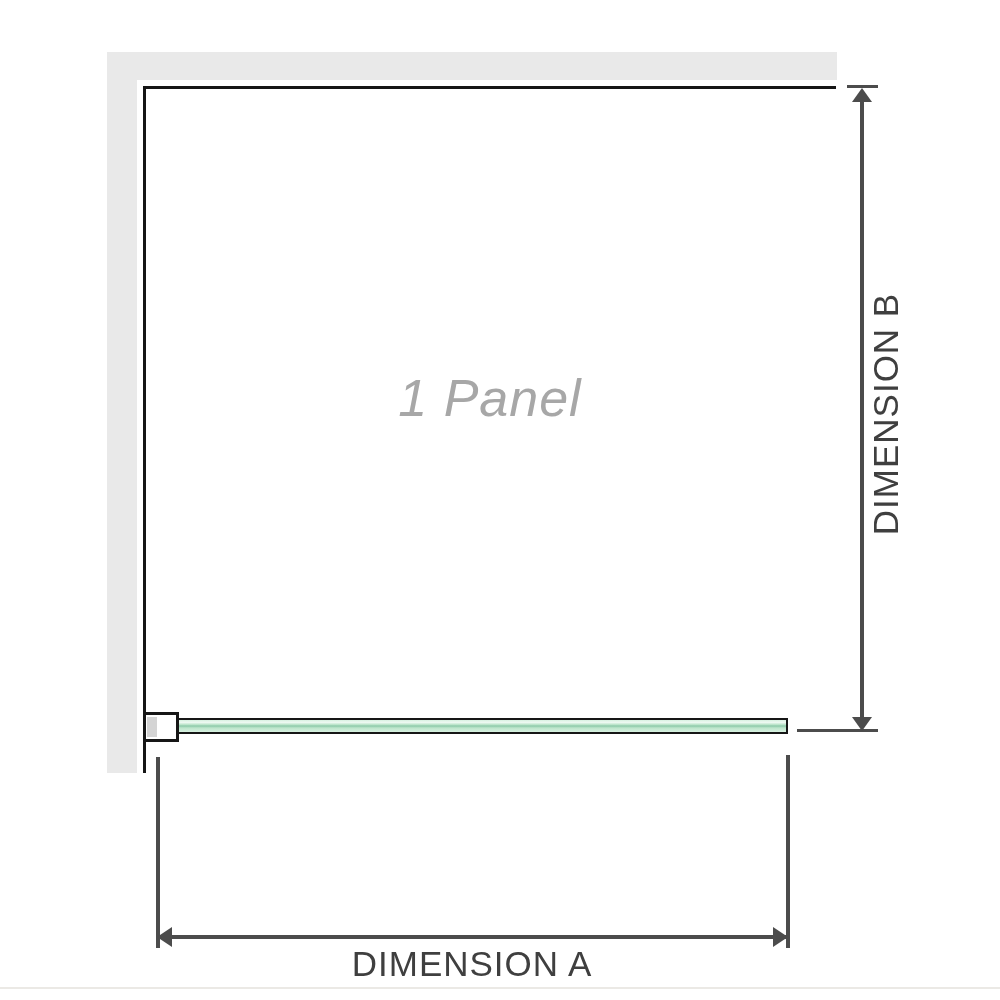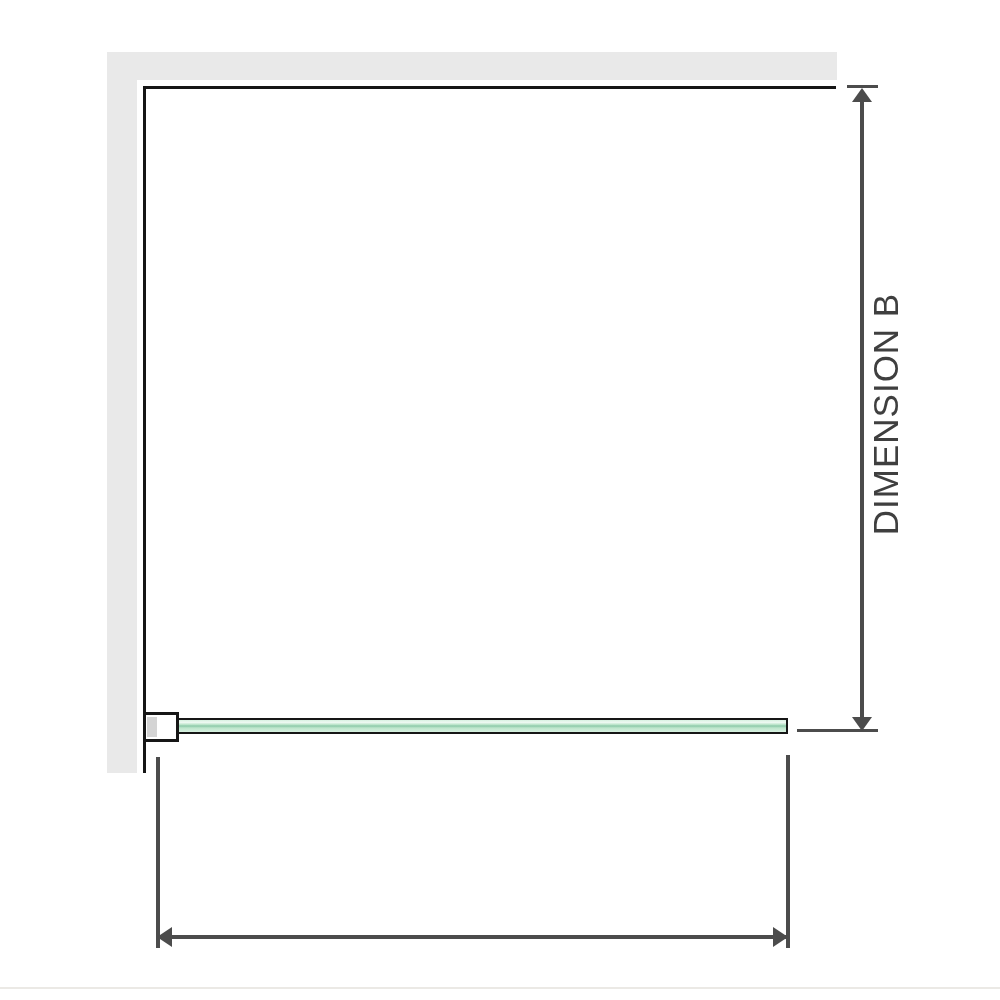--- a/index.html
+++ b/index.html
@@ -149,33 +149,35 @@
 </head>
 <body>
 
 <div class="stage">
 
   <div class="abs wall-v"></div>
   <div class="abs wall-h"></div>
   <div class="abs edge-top"></div>
   <div class="abs edge-left"></div>
 
+  <div class="abs panel-label">1 Panel</div>
 
   <div class="abs glass"></div>
   <div class="abs bracket"></div>
   <div class="abs bracket-pad"></div>
 
   <div class="abs dim dimb-tick-top"></div>
   <div class="abs dim dimb-tick-bottom"></div>
   <div class="abs dim dimb-line"></div>
   <div class="abs arrow-up"></div>
   <div class="abs arrow-down"></div>
   <div class="abs dimb-label">DIMENSION B</div>
 
   <div class="abs dim dima-ext-left"></div>
   <div class="abs dim dima-ext-right"></div>
   <div class="abs dim dima-line"></div>
   <div class="abs arrow-left"></div>
   <div class="abs arrow-right"></div>
+  <div class="abs dima-label">DIMENSION A</div>
 
   <div class="abs baseline"></div>
 
 </div>
 
 </body></html>

